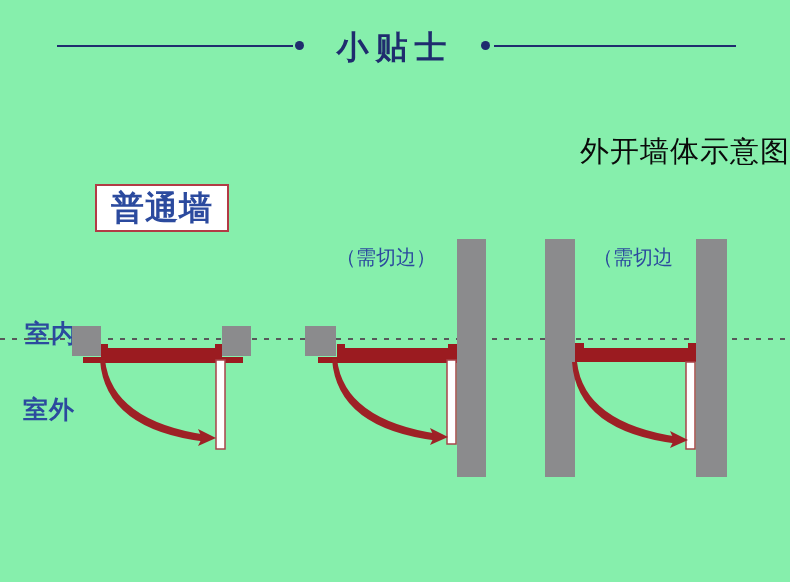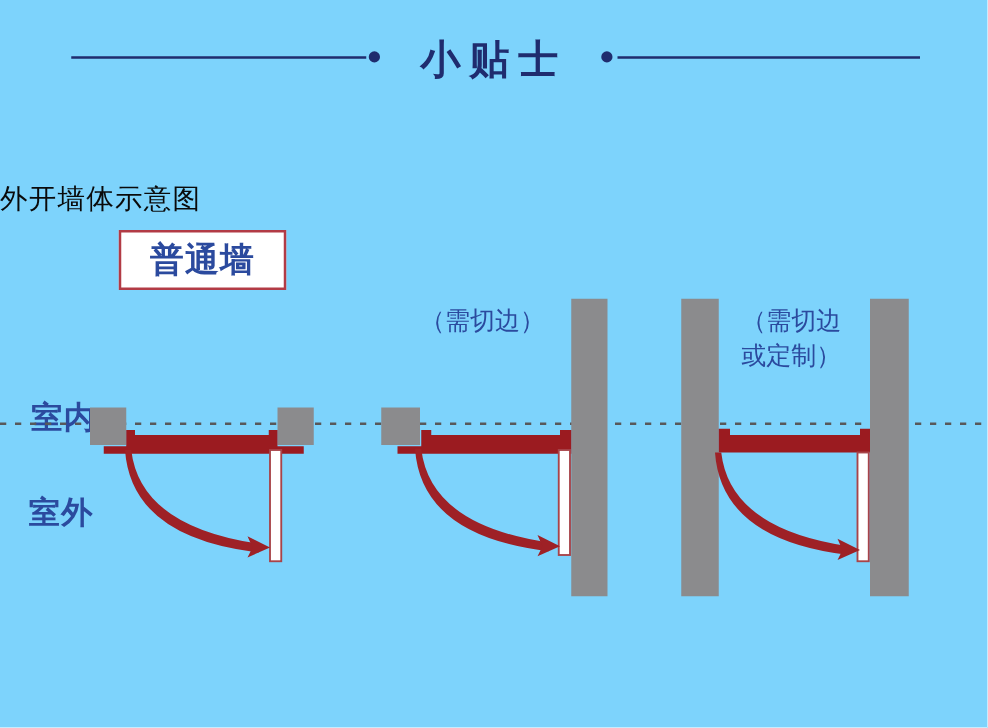--- a/index.html
+++ b/index.html
@@ -1,40 +1,40 @@
 <!DOCTYPE html>
 <html><head>
 <meta charset="utf-8">
 <style>
   html,body{margin:0;padding:0;background:#ffffff;}
   .page{
-    position:relative;width:790px;height:582px;background:#7dd3fc;overflow:hidden;
+    position:relative;width:790px;height:582px;background:#86efac;overflow:hidden;
     font-family:Liberation Sans, sans-serif;
   }
   
   .hline{position:absolute;height:2px;background:#1f2c6e;top:45px;}
   .hline.l{left:57px;width:236px;}
   .hline.r{left:494px;width:242px;}
   .hdot{position:absolute;width:9px;height:9px;border-radius:50%;background:#1f2c6e;top:41px;}
   .hdot.l{left:295px;}
   .hdot.r{left:481px;}
   .page-title{
     position:absolute;left:0;right:0;top:26px;text-align:center;
     color:#1f2c6e;font-size:32px;font-weight:bold;letter-spacing:0.22em;
   }
   
   .subtitle{
-    position:absolute;left:0;right:0;top:144px;text-align:left;
-    color:#0a0a0a;font-size:22px;font-weight:400;letter-spacing:1px;
+    position:absolute;left:0;right:0;top:132px;text-align:right;
+    color:#0a0a0a;font-size:29px;font-weight:400;letter-spacing:1px;
   }
   
   .type-box{
     position:absolute;top:184px;height:44px;border:2px solid #b23b45;background:#fff;
     display:flex;align-items:center;justify-content:center;
-    color:#2b4a9e;font-size:27px;font-weight:bold;letter-spacing:1px;
+    color:#2b4a9e;font-size:33px;font-weight:bold;letter-spacing:1px;
   }
   .type-box.b1{left:95px;width:130px;}
   .type-box.b2{left:330px;width:130px;}
   .type-box.b3{left:567px;width:126px;}
   
   .note{
     position:absolute;color:#2b4a9e;font-size:20px;font-weight:500;text-align:center;line-height:28px;
   }
   .note.mid{left:316px;width:140px;top:243px;}
   .note.right{left:563px;width:140px;top:243px;}
@@ -65,21 +65,20 @@
 
   <div class="subtitle">外开墙体示意图</div>
 
   <div class="type-box b1">
     <span>普通墙</span>
   </div>
 
   <div class="note mid">（需切边）</div>
   <div class="note right">
     <div>（需切边</div>
-    <div>或定制）</div>
   </div>
 
   <div class="side-label indoor">室内</div>
   <div class="side-label outdoor">室外</div>
 
   <svg class="diagram-svg" viewBox="0 0 790 582">
     <defs>
       <g id="swing">
         <path class="arc" d="M100,360 Q105,430 207,442 L207,435 Q112,421 105,360 Z"></path>
         <path class="arc" d="M216,438 L198,429 L202,438 L198,446 Z"></path>

